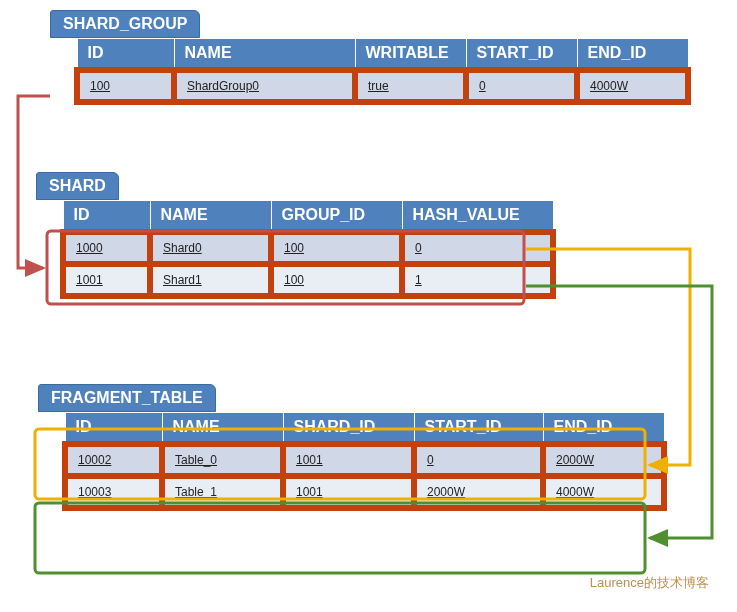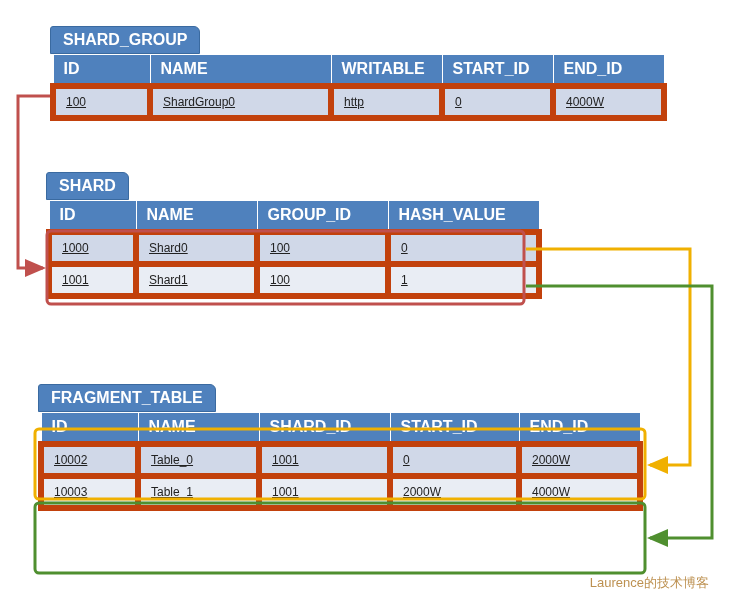--- a/index.html
+++ b/index.html
@@ -24,20 +24,21 @@
     font-weight: bold;
     padding: 4px 12px;
     border-top-left-radius: 3px;
     border-top-right-radius: 6px;
     border: 1px solid #3a6aa0;
     font-size: 16px;
   }
   table {
     border-collapse: collapse;
     border: 1px solid #4F81BD;
+    margin-left: 24px;
   }
   th {
     background: #4F81BD;
     color: #fff;
     text-align: left;
     font-weight: bold;
     padding: 5px 10px;
     border: 1px solid #fff;
     font-size: 16px;
   }
@@ -65,43 +66,43 @@
     left: 0; top: 0;
     width: 737px; height: 612px;
     pointer-events: none;
   }
 </style>
 </head>
 <body>
 
 <div class="canvas">
 
-  <div style="position:absolute; left:50px; top:26px;">
+  <div style="position:absolute; left:50px; top:10px;">
     <span class="tab">SHARD_GROUP</span>
     <table>
       <tbody>
           <tr>
         <th style="width:76px">ID</th>
         <th style="width:160px">NAME</th>
         <th style="width:90px">WRITABLE</th>
         <th style="width:90px">START_ID</th>
         <th style="width:90px">END_ID</th>
       </tr>
       <tr class="alt">
         <td>100</td>
         <td>ShardGroup0</td>
-        <td>http</td>
+        <td>true</td>
         <td>0</td>
         <td>4000W</td>
       </tr>
     </tbody>
       </table>
   </div>
 
-  <div style="position:absolute; left:46px; top:172px;">
+  <div style="position:absolute; left:36px; top:172px;">
     <span class="tab">SHARD</span>
     <table>
       <tbody>
           <tr>
         <th style="width:66px">ID</th>
         <th style="width:100px">NAME</th>
         <th style="width:110px">GROUP_ID</th>
         <th style="width:130px">HASH_VALUE</th>
       </tr>
       <tr class="alt">

